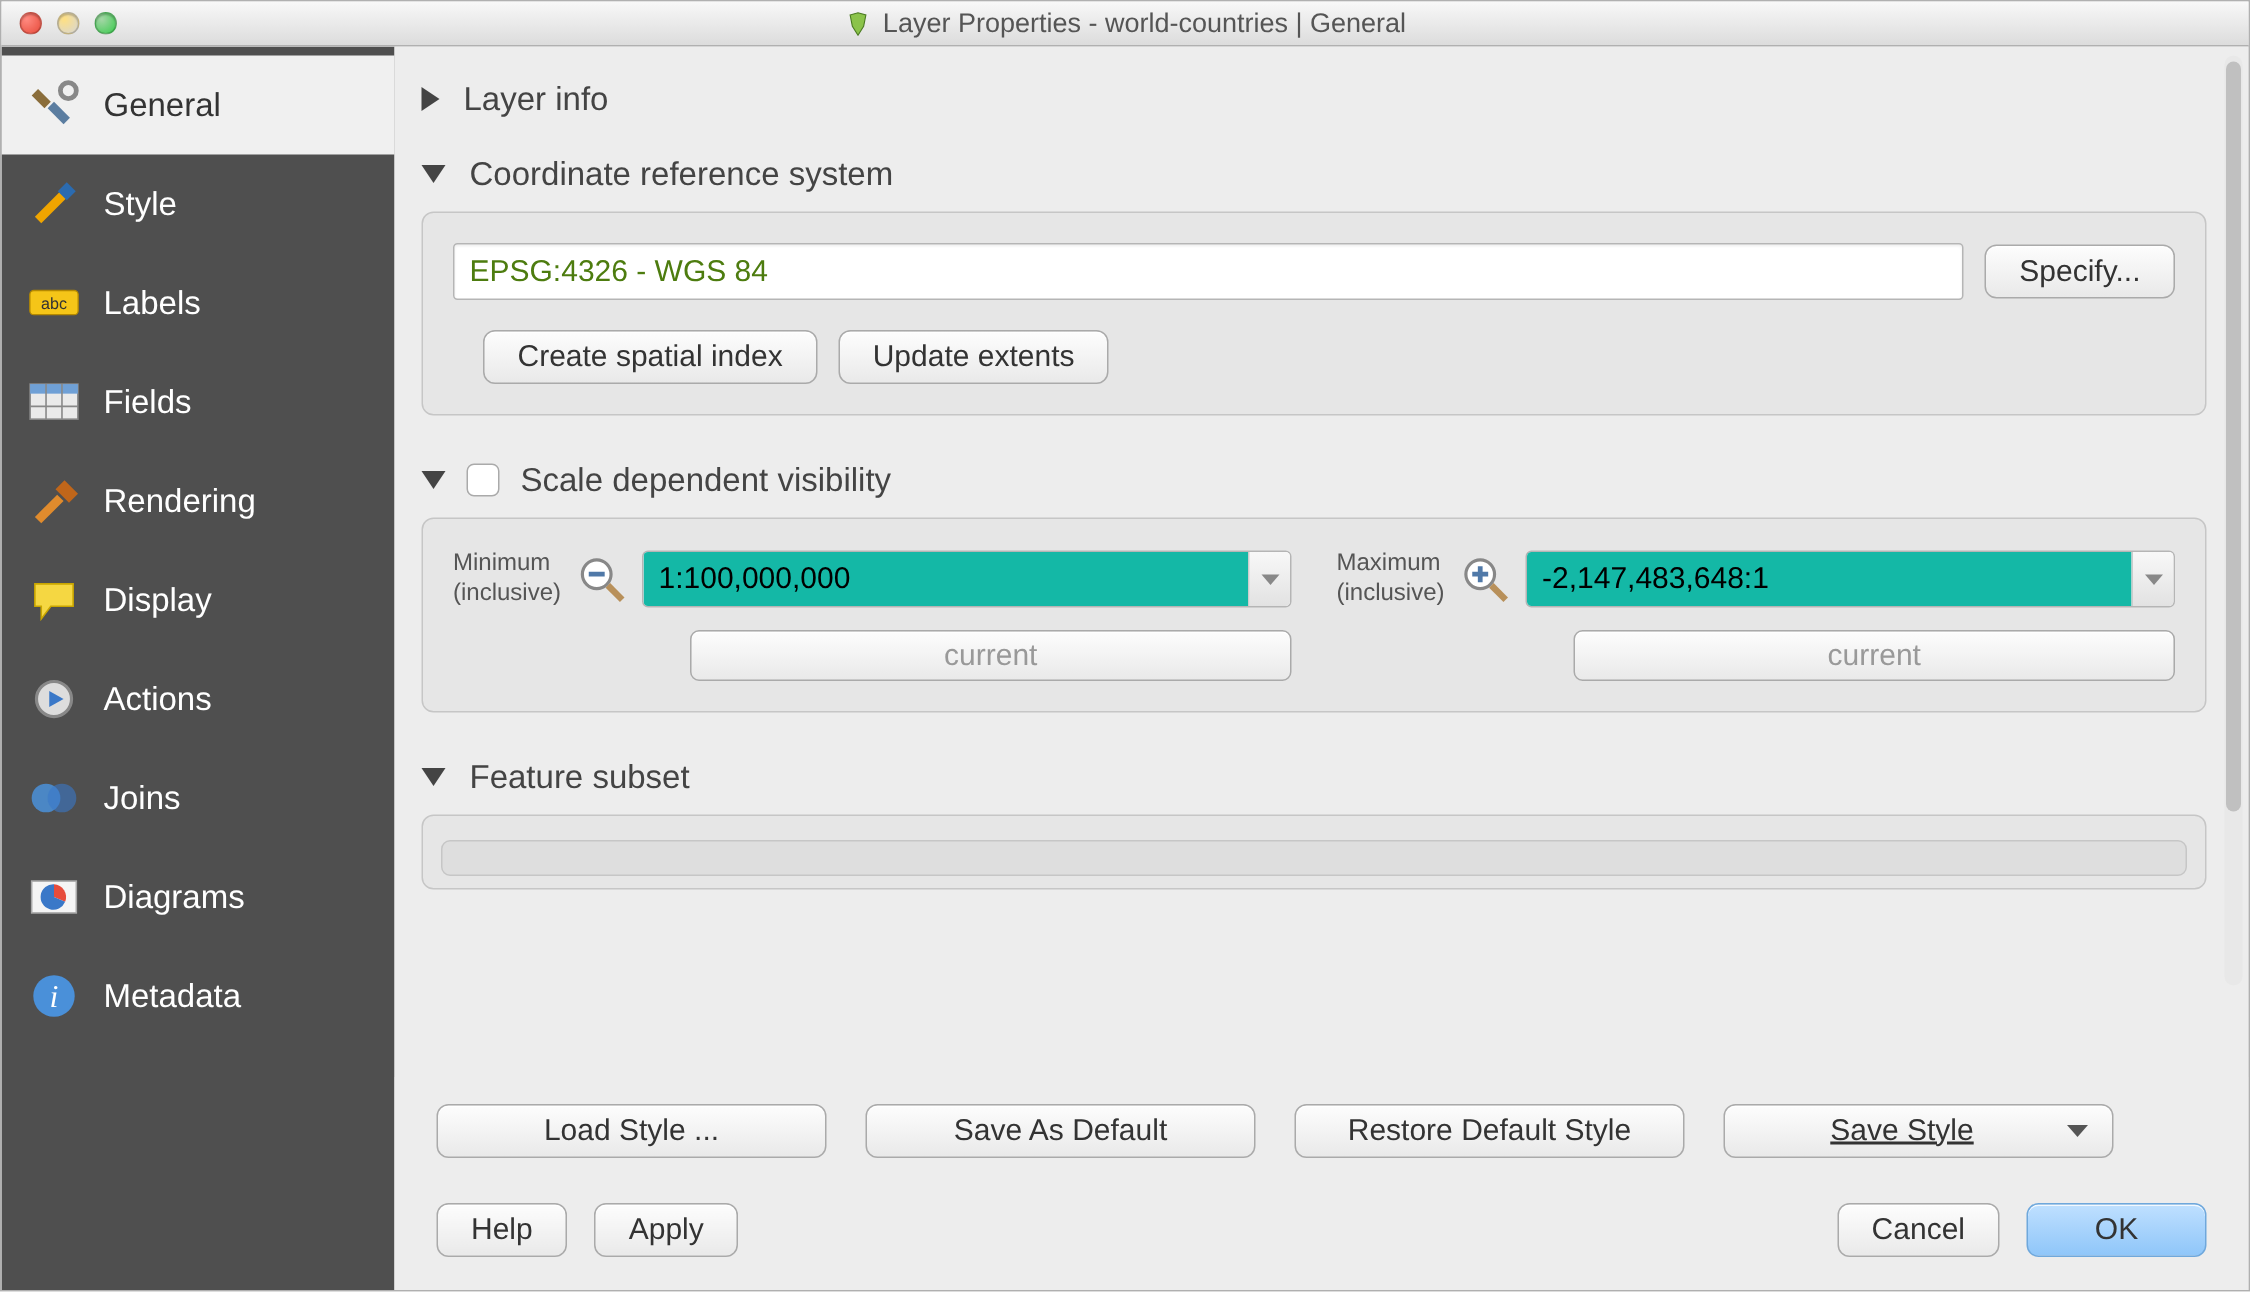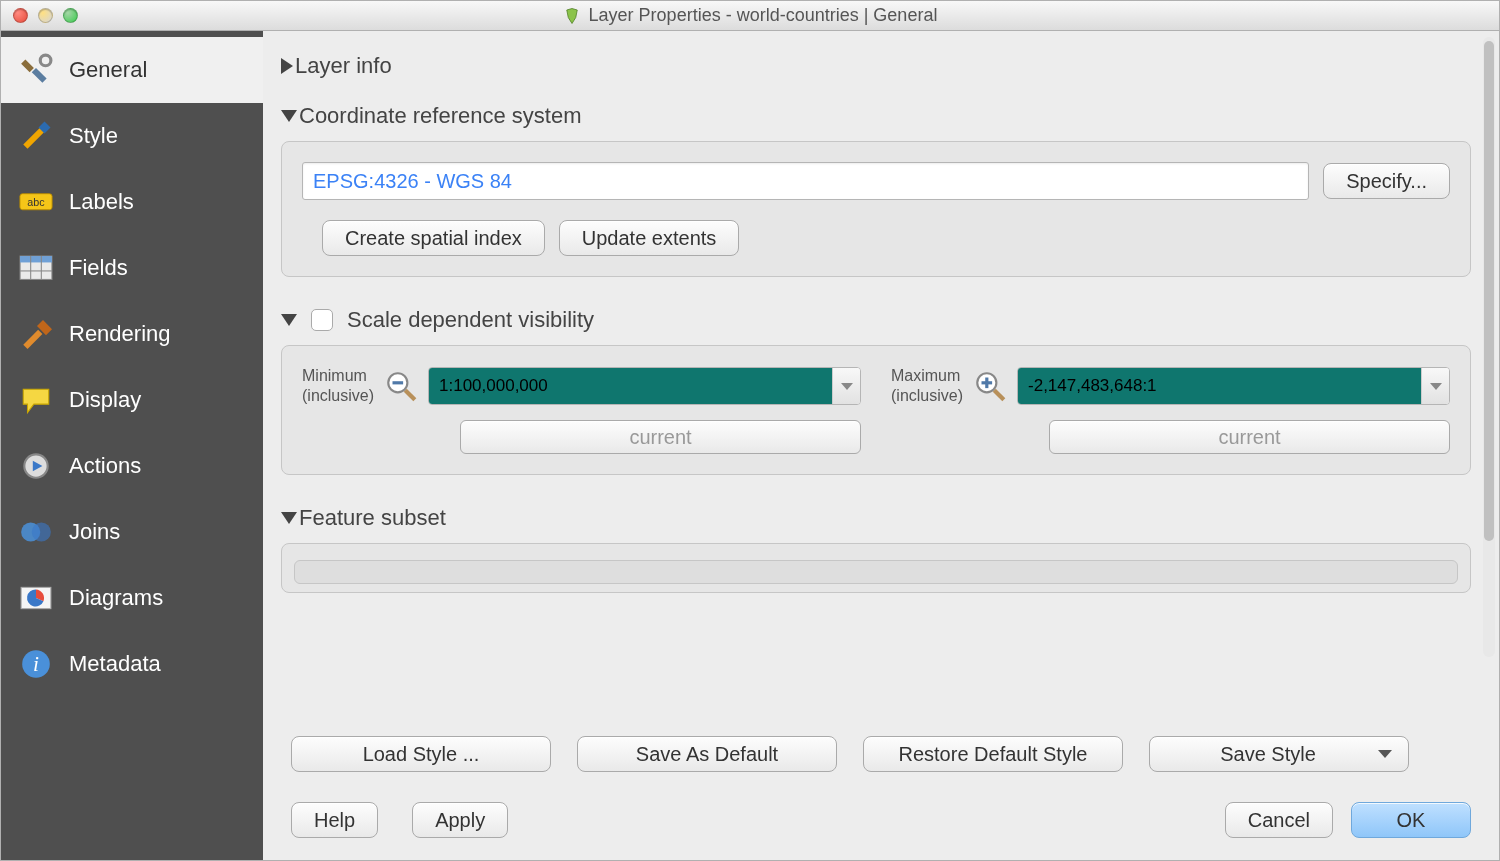--- a/index.html
+++ b/index.html
@@ -94,21 +94,21 @@
   overflow: hidden;
 }
 .content {
   flex: 1;
   padding: 10px 28px 10px 18px;
   overflow-y: auto;
 }
 .section-header {
   display: flex;
   align-items: center;
-  gap: 2px;
+  gap: 16px;
   font-size: 22px;
   color: #444;
   padding: 12px 0;
 }
 .disclosure {
   width: 0; height: 0;
   display: inline-block;
 }
 .disclosure.right {
   border-top: 8px solid transparent;
@@ -133,21 +133,21 @@
   gap: 14px;
 }
 .textfield {
   flex: 1;
   height: 38px;
   background: #fff;
   border: 1px solid #b5b5b5;
   border-radius: 3px;
   padding: 0 10px;
   font-size: 20px;
-  color: #3b82f6;
+  color: #4d7c0f;
   box-shadow: inset 0 1px 2px rgba(0,0,0,0.08);
 }
 .btn {
   height: 36px;
   padding: 0 22px;
   background: linear-gradient(#fdfdfd, #e9e9e9);
   border: 1px solid #aaa;
   border-radius: 8px;
   font-size: 20px;
   color: #333;
@@ -199,22 +199,22 @@
   background: #fff;
   overflow: hidden;
   flex: 1;
   min-width: 320px;
 }
 .combo input {
   border: none;
   outline: none;
   flex: 1;
   padding: 0 10px;
-  font-size: 17px;
-  background: #0f766e;
+  font-size: 20px;
+  background: #14b8a6;
 }
 .combo .arrow {
   width: 28px;
   background: linear-gradient(#f8f8f8,#e2e2e2);
   border-left: 1px solid #ccc;
   display: flex; align-items: center; justify-content: center;
 }
 .combo .arrow::after {
   content: "";
   border-left: 6px solid transparent;
@@ -238,20 +238,21 @@
 }
 .footer-row {
   display: flex;
   gap: 26px;
   align-items: center;
 }
 .footer-row.justify { justify-content: space-between; }
 .footer-right { display: flex; gap: 18px; }
 .dropdown-btn {
   position: relative;
+  text-decoration: underline;
 }
 .dropdown-btn::after {
   content: "";
   position: absolute;
   right: 16px; top: 50%;
   transform: translateY(-50%);
   border-left: 7px solid transparent;
   border-right: 7px solid transparent;
   border-top: 8px solid #555;
 }
@@ -501,21 +502,21 @@
       </div>
 
       <div class="footer">
         <div class="footer-row">
           <button class="btn wide">Load Style ...</button>
           <button class="btn wide">Save As Default</button>
           <button class="btn wide">Restore Default Style</button>
           <button class="btn wide dropdown-btn" style="padding-right:44px;">Save Style</button>
         </div>
         <div class="footer-row justify">
-          <div style="display:flex; gap:34px;">
+          <div style="display:flex; gap:18px;">
             <button class="btn">Help</button>
             <button class="btn">Apply</button>
           </div>
           <div class="footer-right">
             <button class="btn">Cancel</button>
             <button class="btn primary" style="min-width:120px;">OK</button>
           </div>
         </div>
       </div>
 

